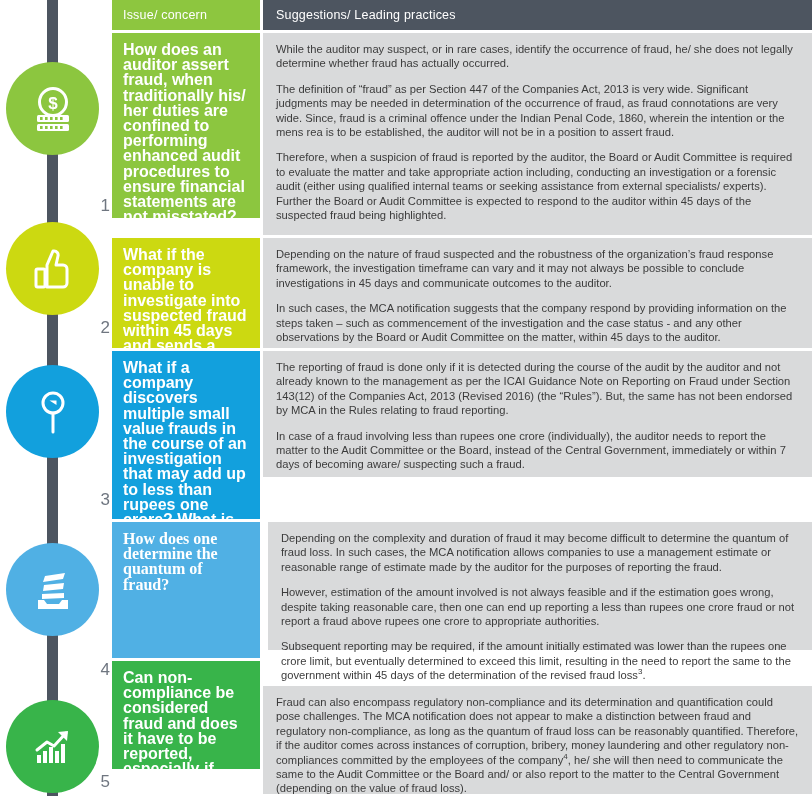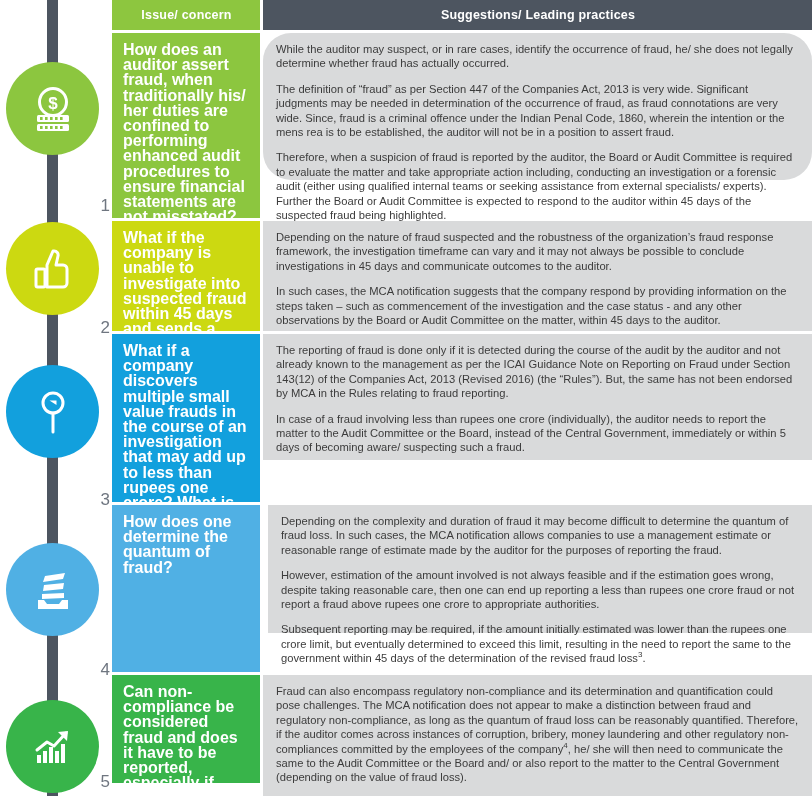--- a/index.html
+++ b/index.html
@@ -87,24 +87,23 @@
     padding-bottom: 7px;
   }
   .hdr .col-sugg {
     background: #4d5560;
     padding-top: 7px;
     padding-bottom: 7px;
   }
   .hdr-text {
     color: #ffffff;
     font-size: 12.5px;
-    font-weight: bold;
+    font-weight: normal;
     letter-spacing: 0.2px;
     line-height: 16px;
-    text-align: center;
   }
 
   .q-text {
     color: #ffffff;
     font-size: 16px;
     font-weight: bold;
     line-height: 15.2px;
   }
   .a-text p {
     color: #3b3b3b;
@@ -202,21 +201,21 @@
       </div>
       <div class="col-sugg">
         <div class="hdr-text">Suggestions/ Leading practices</div>
       </div>
     </div>
 
     <div class="row">
       <div class="col-issue" style="background:#8cc63f; height:185px;">
         <div class="q-text">How does an auditor assert fraud, when traditionally his/ her duties are confined to performing enhanced audit procedures to ensure financial statements are not misstated?</div>
       </div>
-      <div class="col-sugg" style="height:147px;border-radius:28px;">
+      <div class="col-sugg" style="height:202px;">
         <div class="a-text">
           <p>While the auditor may suspect, or in rare cases, identify the occurrence of fraud, he/ she does not legally determine whether fraud has actually occurred.</p>
           <p>The definition of “fraud” as per Section 447 of the Companies Act, 2013 is very wide. Significant judgments may be needed in determination of the occurrence of fraud, as fraud connotations are very wide. Since, fraud is a criminal offence under the Indian Penal Code, 1860, wherein the intention or the mens rea is to be established, the auditor will not be in a position to assert fraud.</p>
           <p>Therefore, when a suspicion of fraud is reported by the auditor, the Board or Audit Committee is required to evaluate the matter and take appropriate action including, conducting an investigation or a forensic audit (either using qualified internal teams or seeking assistance from external specialists/ experts). Further the Board or Audit Committee is expected to respond to the auditor within 45 days of the suspected fraud being highlighted.</p>
         </div>
       </div>
     </div>
 
     <div class="row">
       <div class="col-issue" style="background:#ccd911; height:110px;">
@@ -230,43 +229,43 @@
       </div>
     </div>
 
     <div class="row">
       <div class="col-issue" style="background:#12a0dd; height:168px;">
         <div class="q-text">What if a company discovers multiple small value frauds in the course of an investigation that may add up to less than rupees one crore? What is the reporting process to be followed?</div>
       </div>
       <div class="col-sugg" style="height:126px;">
         <div class="a-text">
           <p>The  reporting of fraud is done only if it is detected during the course of the audit by the auditor and not already known to the management as per the ICAI Guidance Note on Reporting on Fraud under Section 143(12) of the Companies Act, 2013 (Revised 2016) (the “Rules”). But, the same has not been endorsed by MCA in the Rules relating to fraud reporting.</p>
-          <p>In case of a fraud involving less than rupees one crore (individually), the auditor needs to report the matter to the Audit Committee or the Board, instead of the Central Government, immediately or within 5 days of becoming aware/ suspecting such a fraud.</p>
-        </div>
-      </div>
-    </div>
-
-    <div class="row">
-      <div class="col-issue" style="background:#50b0e4; height:167px;">
+          <p>In case of a fraud involving less than rupees one crore (individually), the auditor needs to report the matter to the Audit Committee or the Board, instead of the Central Government, immediately or within 7 days of becoming aware/ suspecting such a fraud.</p>
+        </div>
+      </div>
+    </div>
+
+    <div class="row">
+      <div class="col-issue" style="background:#50b0e4; height:136px;font-family:Liberation Serif, serif;">
         <div class="q-text">How does one determine the quantum of fraud?</div>
       </div>
       <div class="col-sugg" style="height:128px;margin-left:8px;">
         <div class="a-text">
           <p>Depending on the complexity and duration of fraud it may become difficult to determine the quantum of fraud loss. In such cases, the MCA notification allows companies to use a management estimate or reasonable range of estimate made by the auditor for the purposes of reporting the fraud.</p>
           <p>However, estimation of the amount involved is not always feasible and if the estimation goes wrong, despite taking reasonable care, then one can end up reporting a less than  rupees one crore fraud or not report a fraud above rupees one crore to appropriate authorities.</p>
           <p><span>Subsequent reporting may be required, if the amount initially estimated was lower than the rupees one crore limit, but eventually determined to exceed this limit, resulting in the need to report the same to the government within 45 days of the determination of the revised fraud loss</span><sup>3</sup>.</p>
         </div>
       </div>
     </div>
 
     <div class="row">
       <div class="col-issue" style="background:#38b44a; height:108px;">
         <div class="q-text">Can non-compliance be considered fraud and does it have to be reported, especially if there is a significant financial repercussion involved?</div>
       </div>
-      <div class="col-sugg" style="height:132px;">
+      <div class="col-sugg" style="height:108px;margin-top:25px;">
         <div class="a-text">
           <p><span>Fraud can also encompass regulatory non-compliance and its determination and quantification could pose challenges. The MCA notification does not appear to make a distinction between fraud and regulatory non-compliance, as long as the quantum of fraud loss can be reasonably quantified. Therefore, if the auditor comes across instances of corruption, bribery, money laundering and other regulatory non-compliances committed by the employees of the company</span><sup>4</sup><span>, he/ she will then need to communicate the same to the Audit Committee or the Board and/ or also report to the matter to the Central Government (depending on the value of fraud loss).</span></p>
         </div>
       </div>
     </div>
 
   </div>
 </div>
 
 </body></html>

